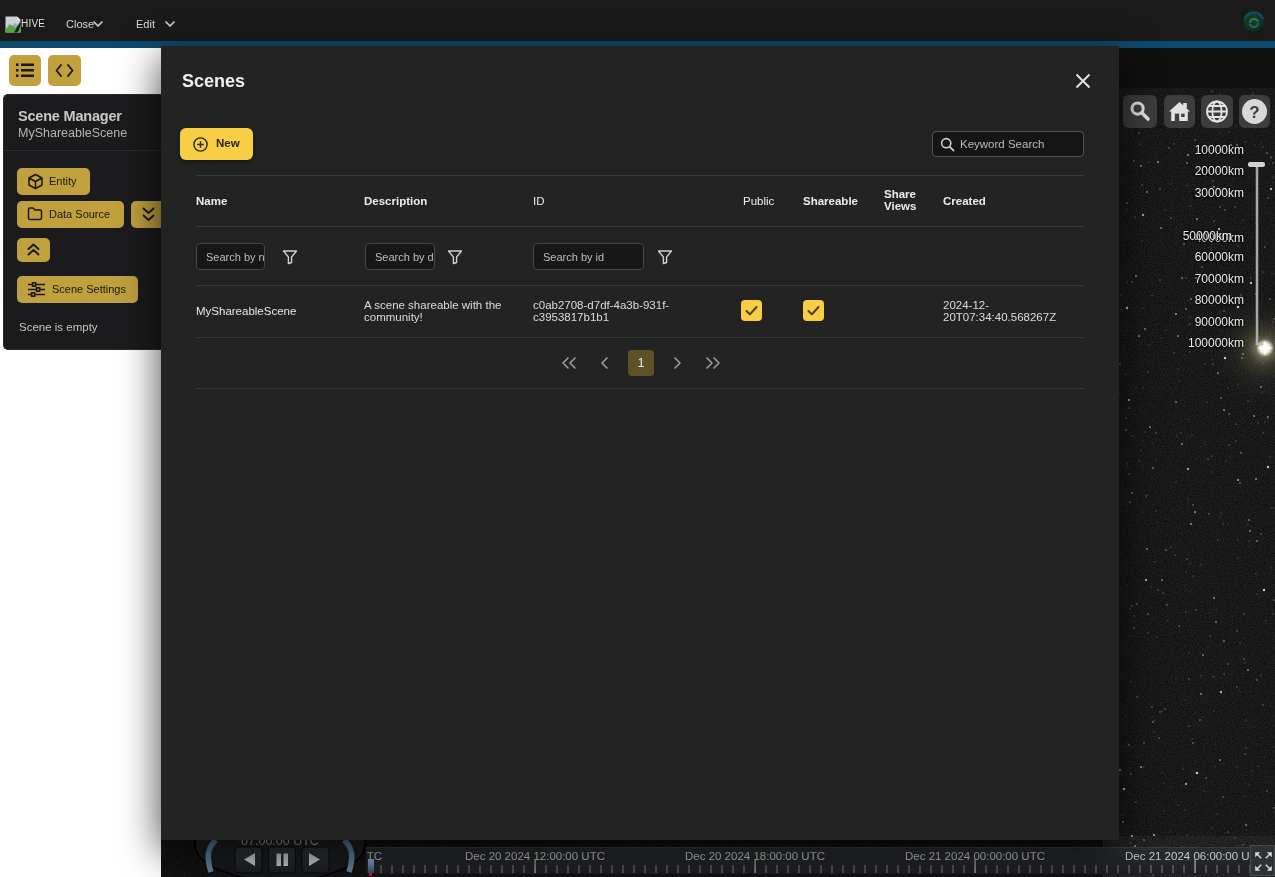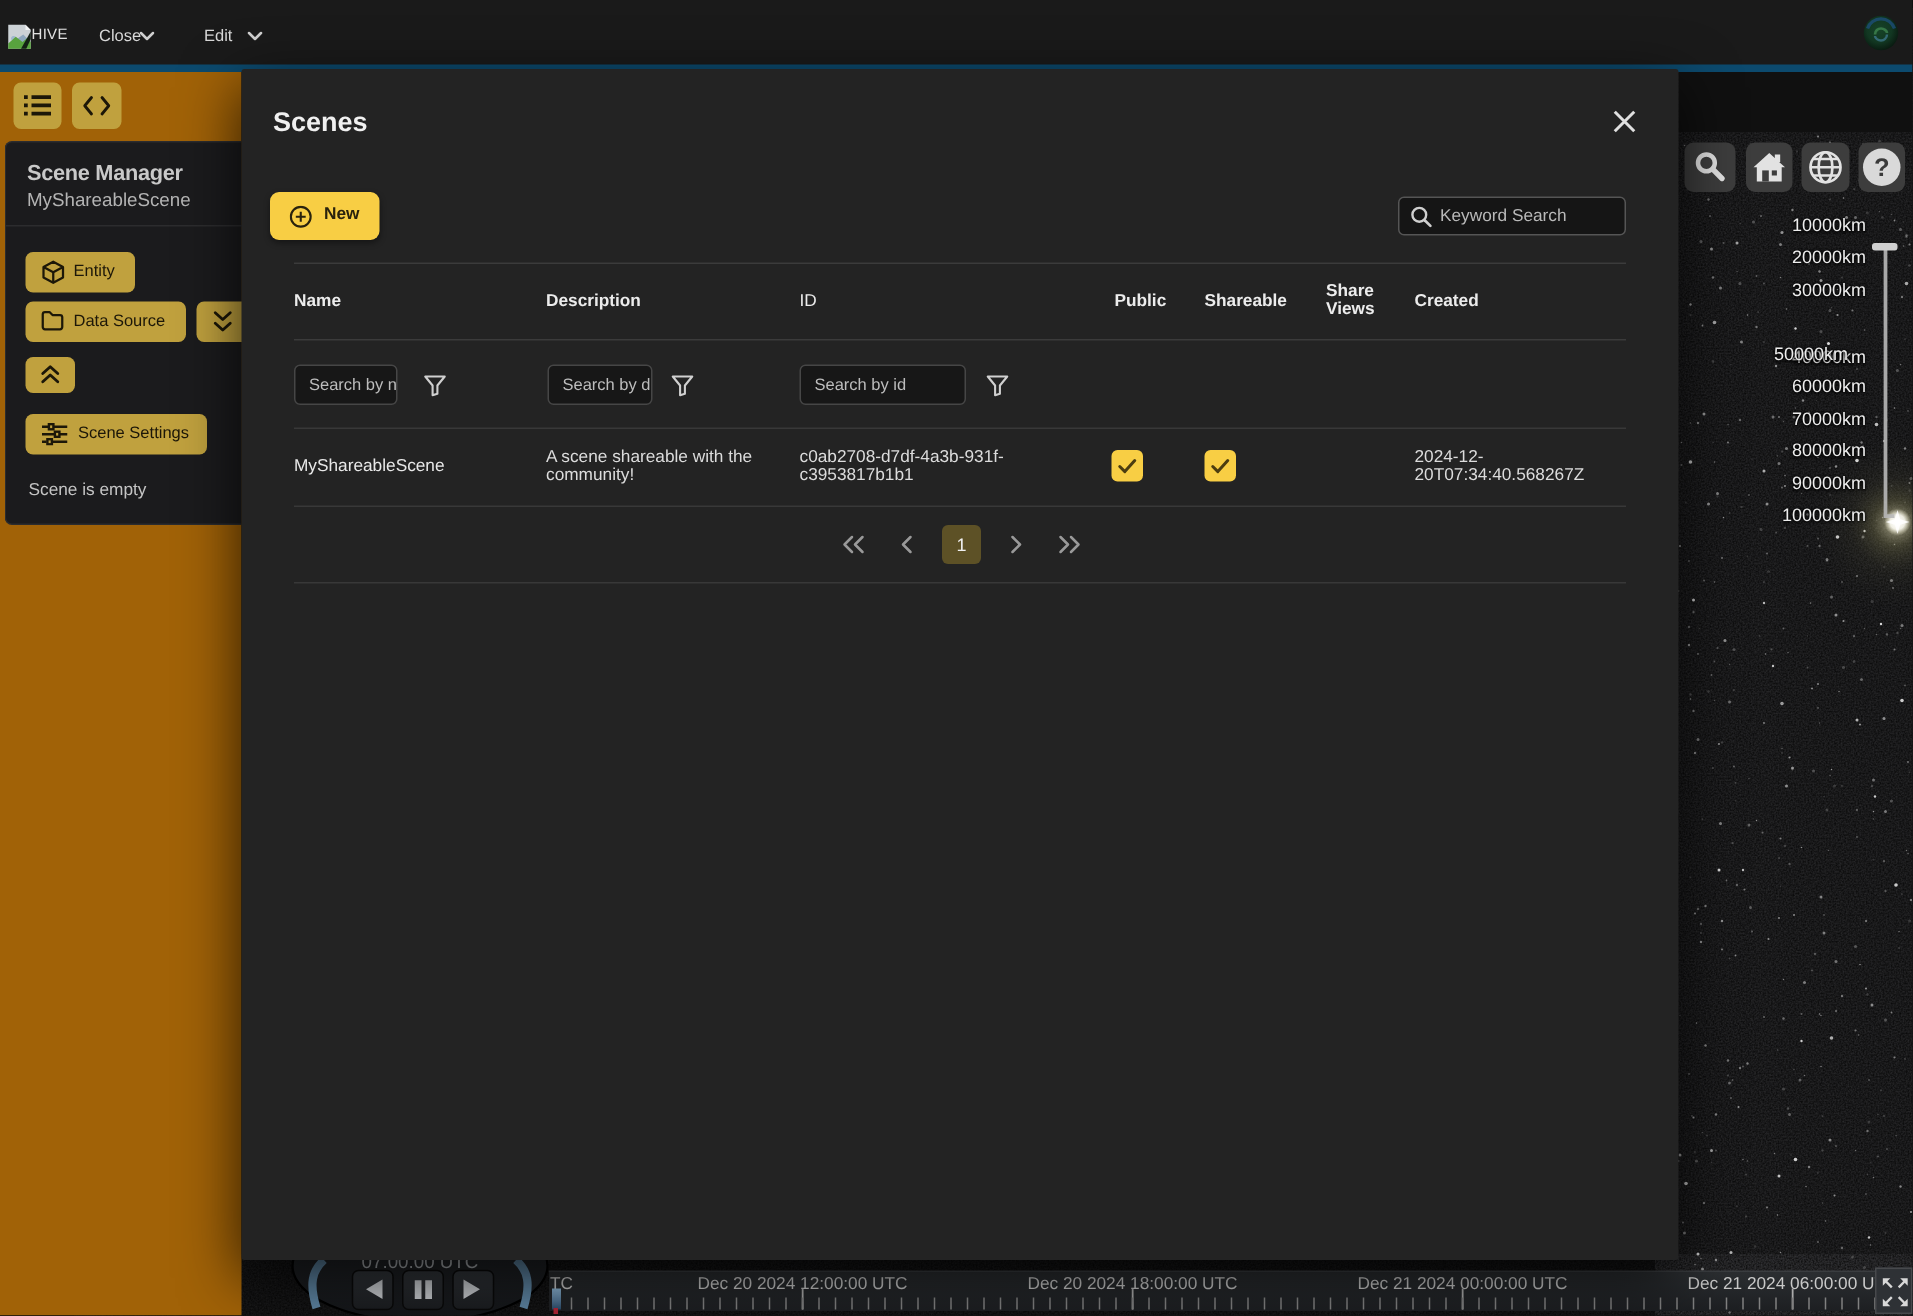--- a/index.html
+++ b/index.html
@@ -507,21 +507,21 @@
     <div style="position:absolute;right:0px;top:185.9px;width:120px;">30000km</div>
     <div style="position:absolute;right:0px;top:207.35px;width:120px;margin-top:24px;">40000km</div>
     <div style="position:absolute;right:12px;top:228.8px;width:120px;">50000km</div>
     <div style="position:absolute;right:0px;top:250.25px;width:120px;">60000km</div>
     <div style="position:absolute;right:0px;top:271.7px;width:120px;">70000km</div>
     <div style="position:absolute;right:0px;top:293.15px;width:120px;">80000km</div>
     <div style="position:absolute;right:0px;top:314.6px;width:120px;">90000km</div>
     <div style="position:absolute;right:0px;top:336.04999999999995px;width:120px;">100000km</div>
   </div>
 
-<div class="abs" style="left:0;top:0;width:1275px;height:48px;background:#1a1a1a;border-bottom:5px solid #0c4a6e;">
+<div class="abs" style="left:0;top:0;width:1275px;height:48px;background:#1a1a1a;border-bottom:7px solid #0c4a6e;">
 
   <svg class="abs" style="left:5px;top:16px;" width="16" height="17" viewBox="0 0 16 17">
     <path d="M0.5 0.5 H12 L15.5 4 V16.5 H0.5 Z" fill="#ccd2d6"></path>
     <path d="M12 0.5 L15.5 4 H12 Z" fill="#f2f4f5"></path>
     <path d="M4 8 a1.7 1.7 0 1 0 0.1 0 z" fill="#9fb8cc"></path>
     <path d="M7 9.5 l3.5 -2.5 3 3 V13 H5 Z" fill="#8fa8bf"></path>
     <path d="M0.5 16.5 V13 L5.5 8.5 L10 12 L13 9.5 l2.5 2.5 V16.5 Z" fill="#58a33e"></path>
     <path d="M15.5 5 L9 16.5 H12.5 L15.5 10 Z" fill="#132015"></path>
   </svg>
   <div class="abs" style="left:21px;top:18px;font-size:10px;color:#e0e0e0;letter-spacing:0.2px;">HIVE</div>
@@ -540,21 +540,21 @@
       <stop offset="55%" stop-color="#123722"></stop>
       <stop offset="100%" stop-color="#07130c"></stop>
     </radialGradient>
     <circle cx="12" cy="12" r="11.5" fill="url(#plug)"></circle>
     <path d="M3 9 A9.5 9.5 0 0 1 21 9" stroke="#1e5184" stroke-width="2.2" fill="none" opacity="0.7"></path>
     <path d="M8 13c0-2.5 2-4 4-4s4 1.5 4 3" stroke="#3f8450" stroke-width="1.8" fill="none" opacity="0.8"></path>
     <path d="M16 13c0 2.5-2 4-4 4s-4-1.5-4-3" stroke="#4f90b8" stroke-width="1.6" fill="none" opacity="0.55"></path>
   </svg>
 </div>
 
-<div class="abs" style="left:0;top:48px;width:161px;height:829px;background:#a16207;">
+<div class="abs" style="left:0;top:48px;width:161px;height:829px;background:#ffffff;">
 
   <div class="abs" style="left:9px;top:7px;width:32px;height:31px;background:#c0a13e;border-radius:5px;">
     <svg class="abs" style="left:7px;top:7px;" width="18" height="17" viewBox="0 0 18 17">
       <g fill="#1c1708">
         <rect x="0" y="1.5" width="2.5" height="2.5"></rect>
           <rect x="5" y="1.5" width="13" height="2.5"></rect>
         <rect x="0" y="7" width="2.5" height="2.5"></rect>
           <rect x="5" y="7" width="13" height="2.5"></rect>
         <rect x="0" y="12.5" width="2.5" height="2.5"></rect>
           <rect x="5" y="12.5" width="13" height="2.5"></rect>
@@ -818,21 +818,21 @@
 
   <div class="abs" style="left:35px;top:129px;width:888px;height:1px;background:#3b3b3b;"></div>
   <div class="abs" style="left:35px;top:180px;width:888px;height:1px;background:#3b3b3b;"></div>
   <div class="abs" style="left:35px;top:239px;width:888px;height:1px;background:#383838;"></div>
   <div class="abs" style="left:35px;top:291px;width:888px;height:1px;background:#383838;"></div>
   <div class="abs" style="left:35px;top:342px;width:888px;height:1px;background:#383838;"></div>
 
   <div class="abs" style="top:149px;left:35px;font-size:11.5px;font-weight:bold;color:#ececec;">Name</div>
   <div class="abs" style="top:149px;left:203px;font-size:11.5px;font-weight:bold;color:#ececec;">Description</div>
   <div class="abs" style="top:149px;left:372px;font-size:11.5px;font-weight:normal;color:#ececec;">ID</div>
-  <div class="abs" style="top:149px;left:582px;font-size:11.5px;font-weight:bold;color:#ececec;">Public</div>
+  <div class="abs" style="top:149px;left:582px;font-size:11.5px;font-weight:normal;color:#ececec;">Public</div>
   <div class="abs" style="top:149px;left:642px;font-size:11.5px;font-weight:bold;color:#ececec;">Shareable</div>
   <div class="abs" style="top:143px;left:723px;font-size:11.5px;font-weight:bold;color:#ececec;line-height:11.5px;">Share<br>Views</div>
   <div class="abs" style="top:149px;left:782px;font-size:11.5px;font-weight:bold;color:#ececec;">Created</div>
 
   <div class="abs" style="left:35px;top:197px;width:69px;height:27px;background:#171717;border:1px solid #464646;border-radius:4px;overflow:hidden;">
     <div class="abs" style="left:9px;top:7px;font-size:11px;color:#bdbdbd;white-space:nowrap;">Search by na</div>
   </div>
   <svg class="abs" style="left:121px;top:203px;" width="16" height="16" viewBox="0 0 16 16">
       <path d="M1.5 2 h13 L9.6 8 v5.5 l-3.2 1 V8 Z" stroke="#d0d0d0" stroke-width="1.4" fill="none" stroke-linejoin="round"></path>
     </svg>

